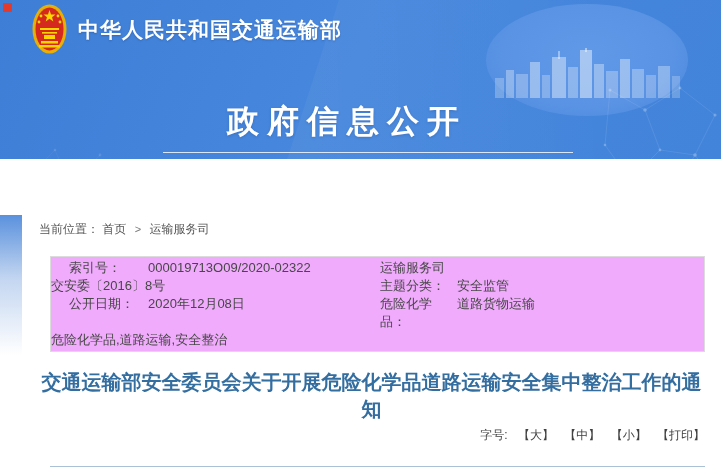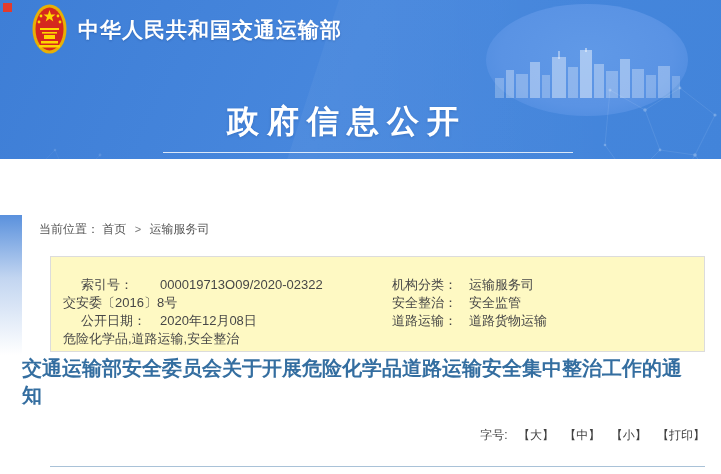--- a/index.html
+++ b/index.html
@@ -58,33 +58,33 @@
     background:#ffffff;
   }
   .breadcrumb {
     position:absolute; left:17px; top:6px; font-size:12px; color:#555555;
     white-space:nowrap;
   }
   .breadcrumb a { color:#555555; text-decoration:none;text-align:center; }
   .breadcrumb .sep { margin:0 5px; color:#777; font-size:11px; }
   .meta-table {
     position:absolute; left:28px; top:41px; width:655px; height:96px;
-    background:#fef9c3; border:1px solid #dcdcdc;
-    display:flex; flex-direction:column; justify-content:flex-end;
-    padding:3px 12px;
+    background:#f0abfc; border:1px solid #dcdcdc;
+    display:flex; flex-direction:column; justify-content:center;
+    padding:3px 0;
   }
   .meta-row { display:flex; font-size:13px; color:#474747; line-height:18px; }
   .meta-cell-left { display:flex; width:329px; flex-shrink:0; }
   .meta-cell-right { display:flex; flex:1; }
   .meta-lbl-left { padding-left:18px; width:97px; flex-shrink:0; }
   .meta-lbl-right { width:77px; flex-shrink:0; }
   .meta-val { white-space:nowrap; }
   .doc-title {
-    position:absolute; left:0; top:140px; width:699px;
-    color:#346ea0; font-size:20px; font-weight:bold;
+    position:absolute; left:0; top:154px; width:699px;
+    text-align:center; color:#346ea0; font-size:20px; font-weight:bold;
     line-height:27px;
   }
   .toolbar {
     position:absolute; right:16px; top:212px; font-size:12px; color:#414141;
     white-space:nowrap;
   }
   .toolbar a { color:#414141; text-decoration:none; margin-left:7px; }
   .bottom-rule {
     position:absolute; left:28px; top:251px; width:655px; height:1px;
     background:#a9c2d8;
@@ -187,40 +187,39 @@
     <a href="#">运输服务司</a>
   </div>
 
   <div class="meta-table">
     <div class="meta-row">
       <div class="meta-cell-left">
         <span class="meta-lbl-left">索引号：</span>
         <span class="meta-val">000019713O09/2020-02322</span>
       </div>
       <div class="meta-cell-right">
-        <span class="meta-lbl-right">机构分类：</span>
         <span class="meta-val">运输服务司</span>
       </div>
     </div>
     <div class="meta-row">
       <div class="meta-cell-left">
         <span class="meta-val">交安委〔2016〕8号</span>
       </div>
       <div class="meta-cell-right">
-        <span class="meta-lbl-right">安全整治：</span>
+        <span class="meta-lbl-right">主题分类：</span>
         <span class="meta-val">安全监管</span>
       </div>
     </div>
     <div class="meta-row">
       <div class="meta-cell-left">
         <span class="meta-lbl-left">公开日期：</span>
         <span class="meta-val">2020年12月08日</span>
       </div>
       <div class="meta-cell-right">
-        <span class="meta-lbl-right">道路运输：</span>
+        <span class="meta-lbl-right">危险化学品：</span>
         <span class="meta-val">道路货物运输</span>
       </div>
     </div>
     <div class="meta-row">
       <div class="meta-cell-left">
         <span class="meta-val">危险化学品,道路运输,安全整治</span>
       </div>
       <div class="meta-cell-right">
         <span class="meta-lbl-right"></span>
         <span class="meta-val"></span>

